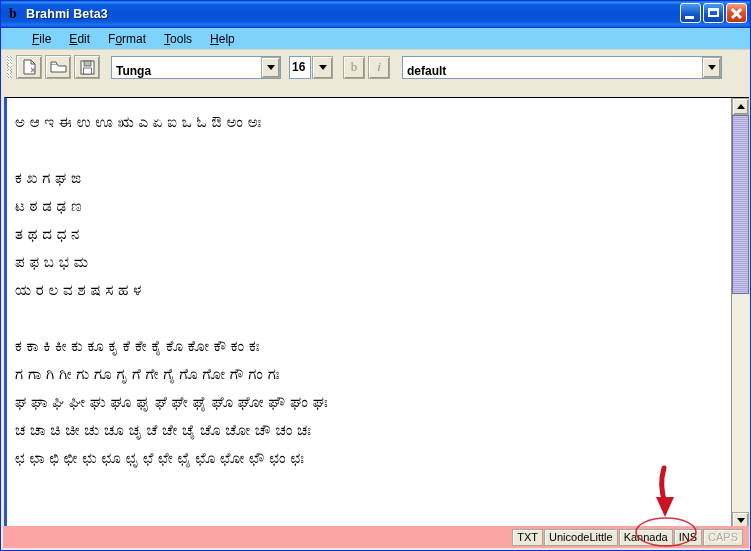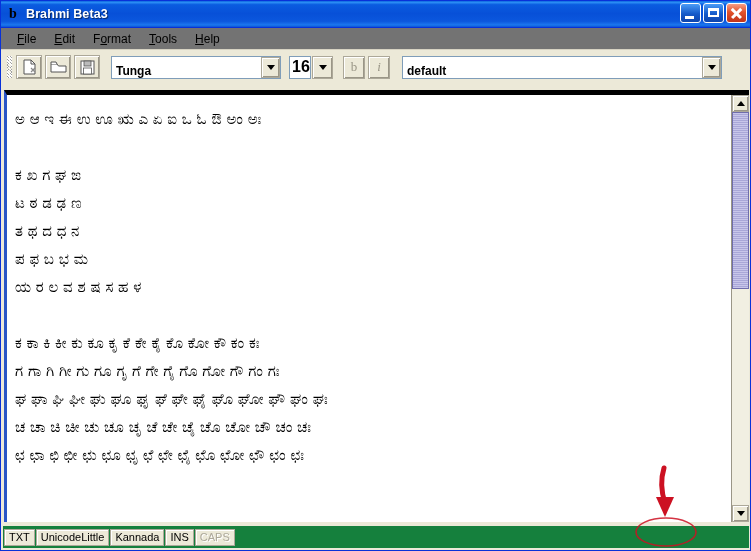--- a/index.html
+++ b/index.html
@@ -43,22 +43,22 @@
   }
   .wbtn.close{background:linear-gradient(to bottom,#f79d84,#e2522a 45%,#c0341a);}
   .wbtn i{position:absolute;display:block;background:#fff;}
   .wbtn.min i{left:4px;bottom:3px;width:9px;height:3px;}
   .wbtn.max i{left:4px;top:4px;width:11px;height:9px;background:none;border:2px solid #fff;border-top-width:3px;box-sizing:border-box;}
   .wbtn.close i.a,.wbtn.close i.b{left:3px;top:8px;width:13px;height:2.5px;}
   .wbtn.close i.a{transform:rotate(45deg);} .wbtn.close i.b{transform:rotate(-45deg);}
 
   
   .menubar{
-    height:21px;background:#737373;display:flex;align-items:center;
-    padding-left:7px;border-bottom:1px solid #d6d2c2;
+    height:21px;background:#7dd3fc;display:flex;align-items:center;
+    padding-left:22px;border-bottom:1px solid #d6d2c2;
   }
   .menu-item{
     font-size:12px;color:#000;padding:2px 9px;cursor:default;
   }
   .menu-item u{text-decoration:underline;}
 
   
   .toolbar{
     height:34px;background:#ece9d8;display:flex;align-items:center;
     padding-left:6px;gap:0px;
@@ -82,39 +82,39 @@
   .combo .arrow{
     width:19px;height:21px;margin:0 0 0 0;
     background:#ece9d8;border:1px solid #aca899;box-sizing:border-box;
     box-shadow:inset 1px 1px 0 #fff, inset -1px -1px 0 #9a9687;
     display:flex;align-items:center;justify-content:center;flex:none;
   }
   .tri{width:0;height:0;border-left:4px solid transparent;border-right:4px solid transparent;border-top:5px solid #000;}
   #font-combo{width:170px;margin-left:8px;}
   #size-box{width:22px;height:23px;background:#fff;border:1px solid #7f9db9;box-sizing:border-box;
             display:flex;align-items:center;margin-left:8px;}
-  #size-box span{font-size:16px;font-weight:bold;padding-left:2px;}
+  #size-box span{font-size:12px;font-weight:bold;padding-left:2px;}
   #size-arrow{width:21px;height:23px;background:#ece9d8;border:1px solid #aca899;box-sizing:border-box;
               box-shadow:inset 1px 1px 0 #fff, inset -1px -1px 0 #9a9687;
               display:flex;align-items:center;justify-content:center;margin-left:1px;}
   .fbtn{
     width:22px;height:23px;border:1px solid #aca899;background:#ece9d8;box-sizing:border-box;
     box-shadow:inset 1px 1px 0 #fff, inset -1px -1px 0 #9a9687;
     display:flex;align-items:center;justify-content:center;
     font-size:13px;color:#9a9687;font-family:"Liberation Serif",serif;
   }
   #bold-btn{margin-left:10px;} #italic-btn{margin-left:3px;}
   #style-combo{width:320px;margin-left:12px;gap:36px;}
   #style-combo .val{font-weight:bold;}
 
   
   .editor-wrap{
-    position:absolute;left:3px;top:89px;width:745px;height:432px;
+    position:absolute;left:3px;top:96px;width:745px;height:432px;
     box-sizing:border-box;
-    border-left:3px solid #2a56c6;border-top:5px solid #000000;
+    border-left:3px solid #2a56c6;border-top:1px solid #000000;
     background:#fff;display:flex;
   }
   .textarea{
     flex:1;background:#fff;position:relative;overflow:hidden;
     padding:10px 0 0 8px;box-sizing:border-box;
   }
   .tline{
     font-family:"DejaVu Sans","Liberation Sans",sans-serif;
     font-size:15px;color:#000;line-height:28px;white-space:nowrap;
   }
@@ -134,21 +134,21 @@
     position:absolute;left:0;right:0;top:0;height:45%;
     background:#b7b5e0;border:1px solid #6f6dac;box-sizing:border-box;
     background-image:repeating-linear-gradient(0deg,#c8c6ea 0 1px,#a9a7d8 1px 2px);
   }
   .tri-up{width:0;height:0;border-left:4px solid transparent;border-right:4px solid transparent;border-bottom:5px solid #000;}
   .tri-dn{width:0;height:0;border-left:4px solid transparent;border-right:4px solid transparent;border-top:5px solid #000;}
 
   
   .statusbar{
     position:absolute;left:2px;bottom:2px;width:746px;height:22px;
-    background:#15803d;display:flex;align-items:center;justify-content:flex-start;
+    background:#fca5a5;display:flex;align-items:center;justify-content:flex-end;
     padding-right:6px;box-sizing:border-box;
   }
   .scell{
     height:17px;border:1px solid #aca899;box-sizing:border-box;
     box-shadow:inset 1px 1px 0 #fff;
     display:flex;align-items:center;justify-content:center;
     font-size:11px;color:#000;padding:0 4px;margin-left:1px;background:#ece9d8;
   }
   .scell.dim{color:#aca899;text-shadow:1px 1px 0 #fff;}
 

